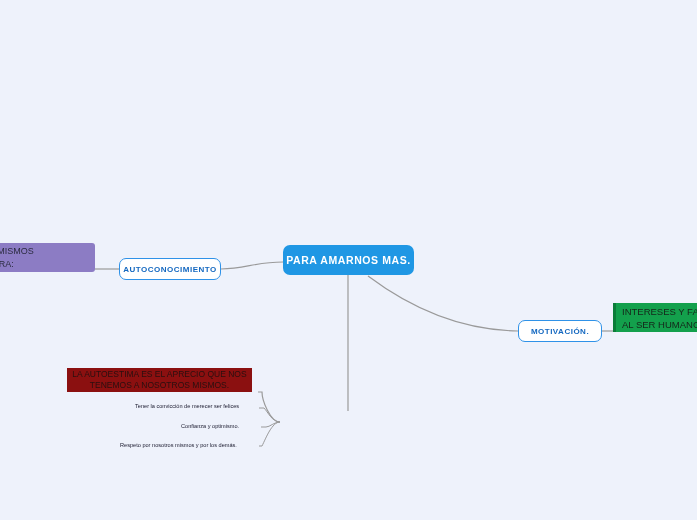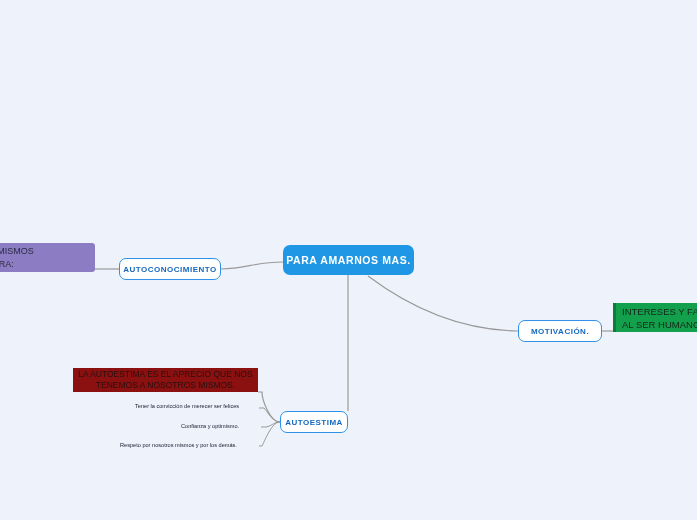--- a/index.html
+++ b/index.html
@@ -106,21 +106,21 @@
     justify-content: flex-start;
     padding-left: 6px;
     line-height: 13px;
   }
 
   
   .node-red {
     background: #8b1010;
     color: #2a1010;
     font-size: 8.5px;
-    left: 73px;
+    left: 67px;
     top: 368px;
     width: 185px;
     height: 24px;
     line-height: 11px;
     padding: 0 4px;
   }
 
   
   .subleaf {
     position: absolute;
@@ -174,15 +174,14 @@
 
   <div class="node node-red">LA AUTOESTIMA ES EL APRECIO QUE NOS
 TENEMOS A NOSOTROS MISMOS.</div>
 
   <div class="subleaf sub-1">Tener la convicción de merecer ser felices</div>
 
   <div class="subleaf sub-2">Confianza y optimismo.</div>
 
   <div class="subleaf sub-3">Respeto por nosotros mismos y por los demás.</div>
 
-  <div class="node node-branch node-autoestima">AUTOESTIMA</div>
 
 </div>
 
 </body></html>

